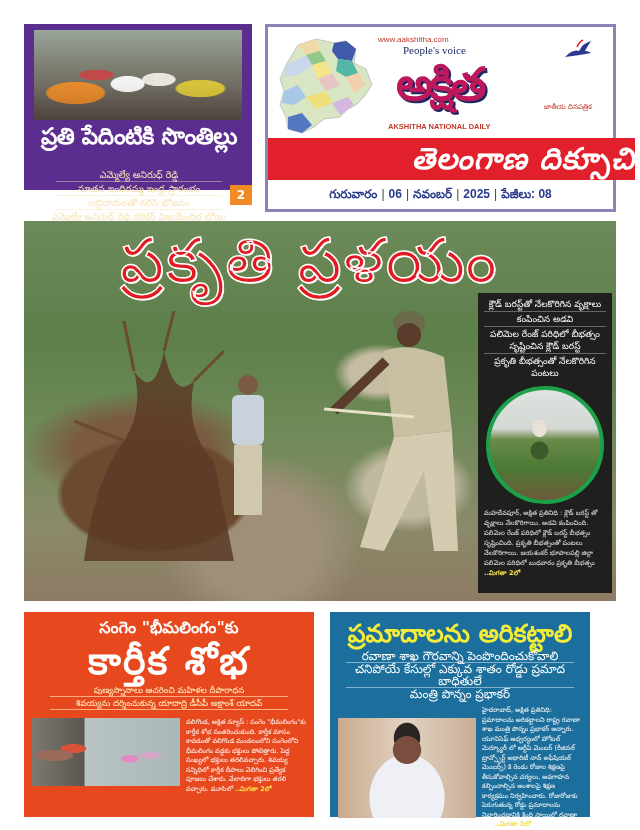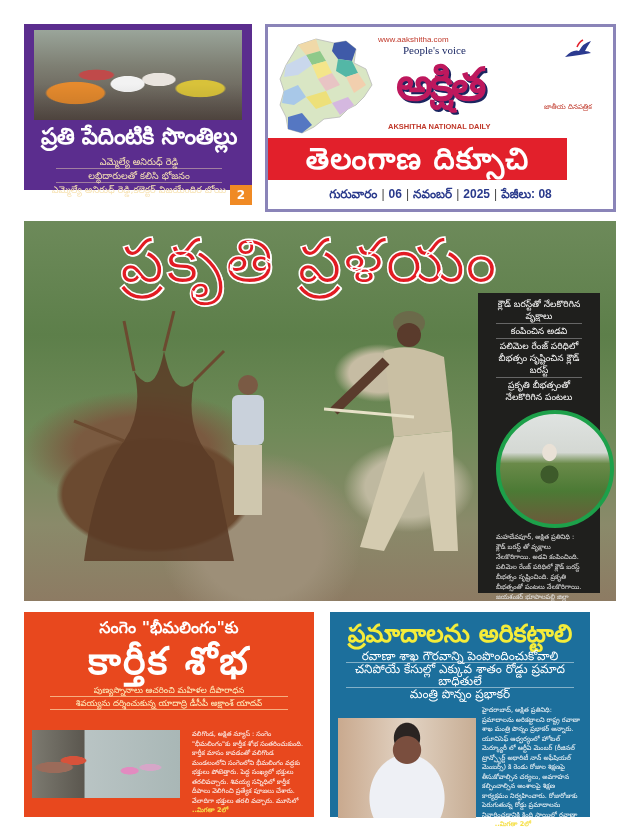--- a/index.html
+++ b/index.html
@@ -20,21 +20,21 @@
       radial-gradient(ellipse at 60% 55%, #e9e4de 0 9%, transparent 10%),
       radial-gradient(ellipse at 80% 65%, #d8c23a 0 10%, transparent 11%),
       radial-gradient(ellipse at 30% 50%, #c04a4a 0 8%, transparent 9%),
       linear-gradient(180deg, #9aa59a 0%, #7e7f73 40%, #5b4f48 100%);
     position: relative;
   }
   .teaser-title {
     color: #ffffff; font-size: 23px; font-weight: bold; text-align: center;
     margin-top: 3px; letter-spacing: -0.5px; line-height: 26px;
   }
-  .teaser-lines { margin-top: 6px; }
+  .teaser-lines { margin-top: 19px; }
   .teaser-line {
     color: #f7e3b5; font-size: 9.5px; text-align: center; line-height: 13px;
     border-bottom: 1px solid rgba(247,227,181,0.45); margin: 0 22px;
   }
   .teaser-line:last-child { border-bottom: none; margin: 0; }
   .page-badge {
     position: absolute; right: 0; top: 161px; width: 22px; height: 20px;
     background: #f08a24; color: #fff; font-weight: bold; font-size: 12px;
     text-align: center; line-height: 20px;
   }
@@ -51,23 +51,24 @@
   .tagline { position: absolute; left: 135px; top: 17px; color: #1d2a66; font-size: 11px; font-family: "Liberation Serif", serif; }
   .logo {
     position: absolute; left: 128px; top: 24px; color: #be185d; font-size: 46px; font-weight: bold;
     line-height: 66px; letter-spacing: -3px;
     text-shadow: 2px 2px 0 #1b2560;
   }
   .bird { position: absolute; left: 295px; top: 12px; width: 30px; height: 22px; }
   .national-daily { position: absolute; left: 120px; top: 95px; color: #c0392b; font-size: 7.5px; font-weight: bold; font-family: "Liberation Sans", sans-serif; }
   .subtitle-te { position: absolute; left: 276px; top: 76px; color: #c0392b; font-size: 7px; }
   .red-band {
-    position: absolute; left: 0; top: 111px; width: 299px; height: 42px; background: #e2202b;
-    color: #fff; font-size: 30px; font-weight: bold; text-align: center; line-height: 42px;
+    position: absolute; left: 0; top: 111px; width: 367px; height: 42px; background: #e2202b;
+    color: #fff; font-size: 30px; font-weight: bold; text-align: right; line-height: 42px;
     letter-spacing: 1px;
+    font-style: italic;
   }
   .dateline {
     position: absolute; left: 0; top: 153px; width: 345px; height: 29px;
     color: #2a3a8c; font-size: 12px; font-weight: bold; text-align: center; line-height: 29px;
     font-family: "Liberation Sans", sans-serif;
   }
   .dateline span.sep { color: #444; font-weight: normal; padding: 0 4px; }
 
   
   .main-story {
@@ -88,22 +89,22 @@
   .person-a {
     position: absolute; left: 198px; top: 150px; width: 52px; height: 150px;
   }
   .person-b {
     position: absolute; left: 300px; top: 80px; width: 150px; height: 260px;
   }
   .roots {
     position: absolute; left: 40px; top: 90px; width: 170px; height: 250px;
   }
   .side-panel {
-    position: absolute; left: 454px; top: 72px; width: 122px; height: 300px;
-    background: #1f1f1d; padding: 4px 18px;
+    position: absolute; left: 454px; top: 72px; width: 134px; height: 300px;
+    background: #1f1f1d; padding: 4px 6px;
   }
   .side-line {
     color: #ffffff; font-size: 9px; text-align: center; line-height: 12px;
     border-bottom: 1px solid #666; padding: 1px 0;
   }
   .side-line.noborder { border-bottom: none; }
   .circle-photo {
     width: 118px; height: 118px; border-radius: 50%; border: 4px solid #1da04a;
     margin: 6px auto 4px;
     background:
@@ -117,21 +118,21 @@
   .cont { color: #f6e04a; font-weight: bold; }
 
   
   .story-orange {
     position: absolute; left: 24px; top: 612px; width: 290px; height: 205px; background: #e8481e;
     padding: 6px 8px;
   }
   .kicker-orange { color: #fff; font-size: 16px; font-weight: bold; text-align: center; line-height: 20px; }
   .headline-orange { color: #fff; font-size: 38px; font-weight: bold; text-align: center; line-height: 46px; letter-spacing: 2px; }
   .sub-orange { color: #fff4c2; font-size: 8.5px; text-align: center; line-height: 12px; border-bottom: 1px solid rgba(255,244,194,0.6); margin: 0 18px; }
-  .story-orange .row { display: flex; margin-top: 20px; gap: 12px; }
+  .story-orange .row { display: flex; margin-top: 8px; gap: 6px; }
   .orange-photo {
     width: 148px; height: 68px;
     background:
       radial-gradient(ellipse at 15% 55%, #9b6b5a 0 10%, transparent 11%),
       radial-gradient(ellipse at 28% 45%, #d7523a 0 8%, transparent 9%),
       radial-gradient(ellipse at 66% 60%, #e28bc0 0 6%, transparent 7%),
       radial-gradient(ellipse at 80% 55%, #d6a6c8 0 6%, transparent 7%),
       linear-gradient(90deg, #7c7a70 0%, #5b574f 35%, #b9c4c4 36%, #a9b7b6 100%);
   }
   .orange-body { color: #ffffff; font-size: 6.5px; line-height: 9.5px; flex: 1; }
@@ -156,20 +157,21 @@
   .blue-body { color: #ffffff; font-size: 6.5px; line-height: 9.5px; flex: 1; }
 </style>
 </head>
 <body>
 
 <div class="teaser">
   <div class="teaser-photo"></div>
   <div class="teaser-title">ప్రతి పేదింటికి సొంతిల్లు</div>
   <div class="teaser-lines">
     <div class="teaser-line">ఎమ్మెల్యే అనిరుధ్ రెడ్డి</div>
+    <div class="teaser-line">నూతన ఇందిరమ్మ ఇండ్ల ప్రారంభం</div>
     <div class="teaser-line">లబ్ధిదారులతో కలిసి భోజనం</div>
     <div class="teaser-line">ఎమ్మెల్యే అనిరుధ్ రెడ్డి,కలెక్టర్ విజయేందిర బోయి</div>
   </div>
   <div class="page-badge">2</div>
 </div>
 
 <div class="masthead">
   <svg class="map" viewBox="0 0 100 102">
     <path d="M22 10 L40 4 L58 8 L70 6 L80 14 L78 28 L90 34 L96 50 L88 62 L80 70 L72 74 L64 82 L48 84 L38 92 L26 98 L12 94 L10 82 L4 70 L8 56 L4 44 L10 30 Z" fill="#d9e6c4" stroke="#b9b9b9" stroke-width="0.8"></path>
     <path d="M58 8 L70 6 L80 14 L76 26 L62 24 L56 16 Z" fill="#3f5aa8"></path>

